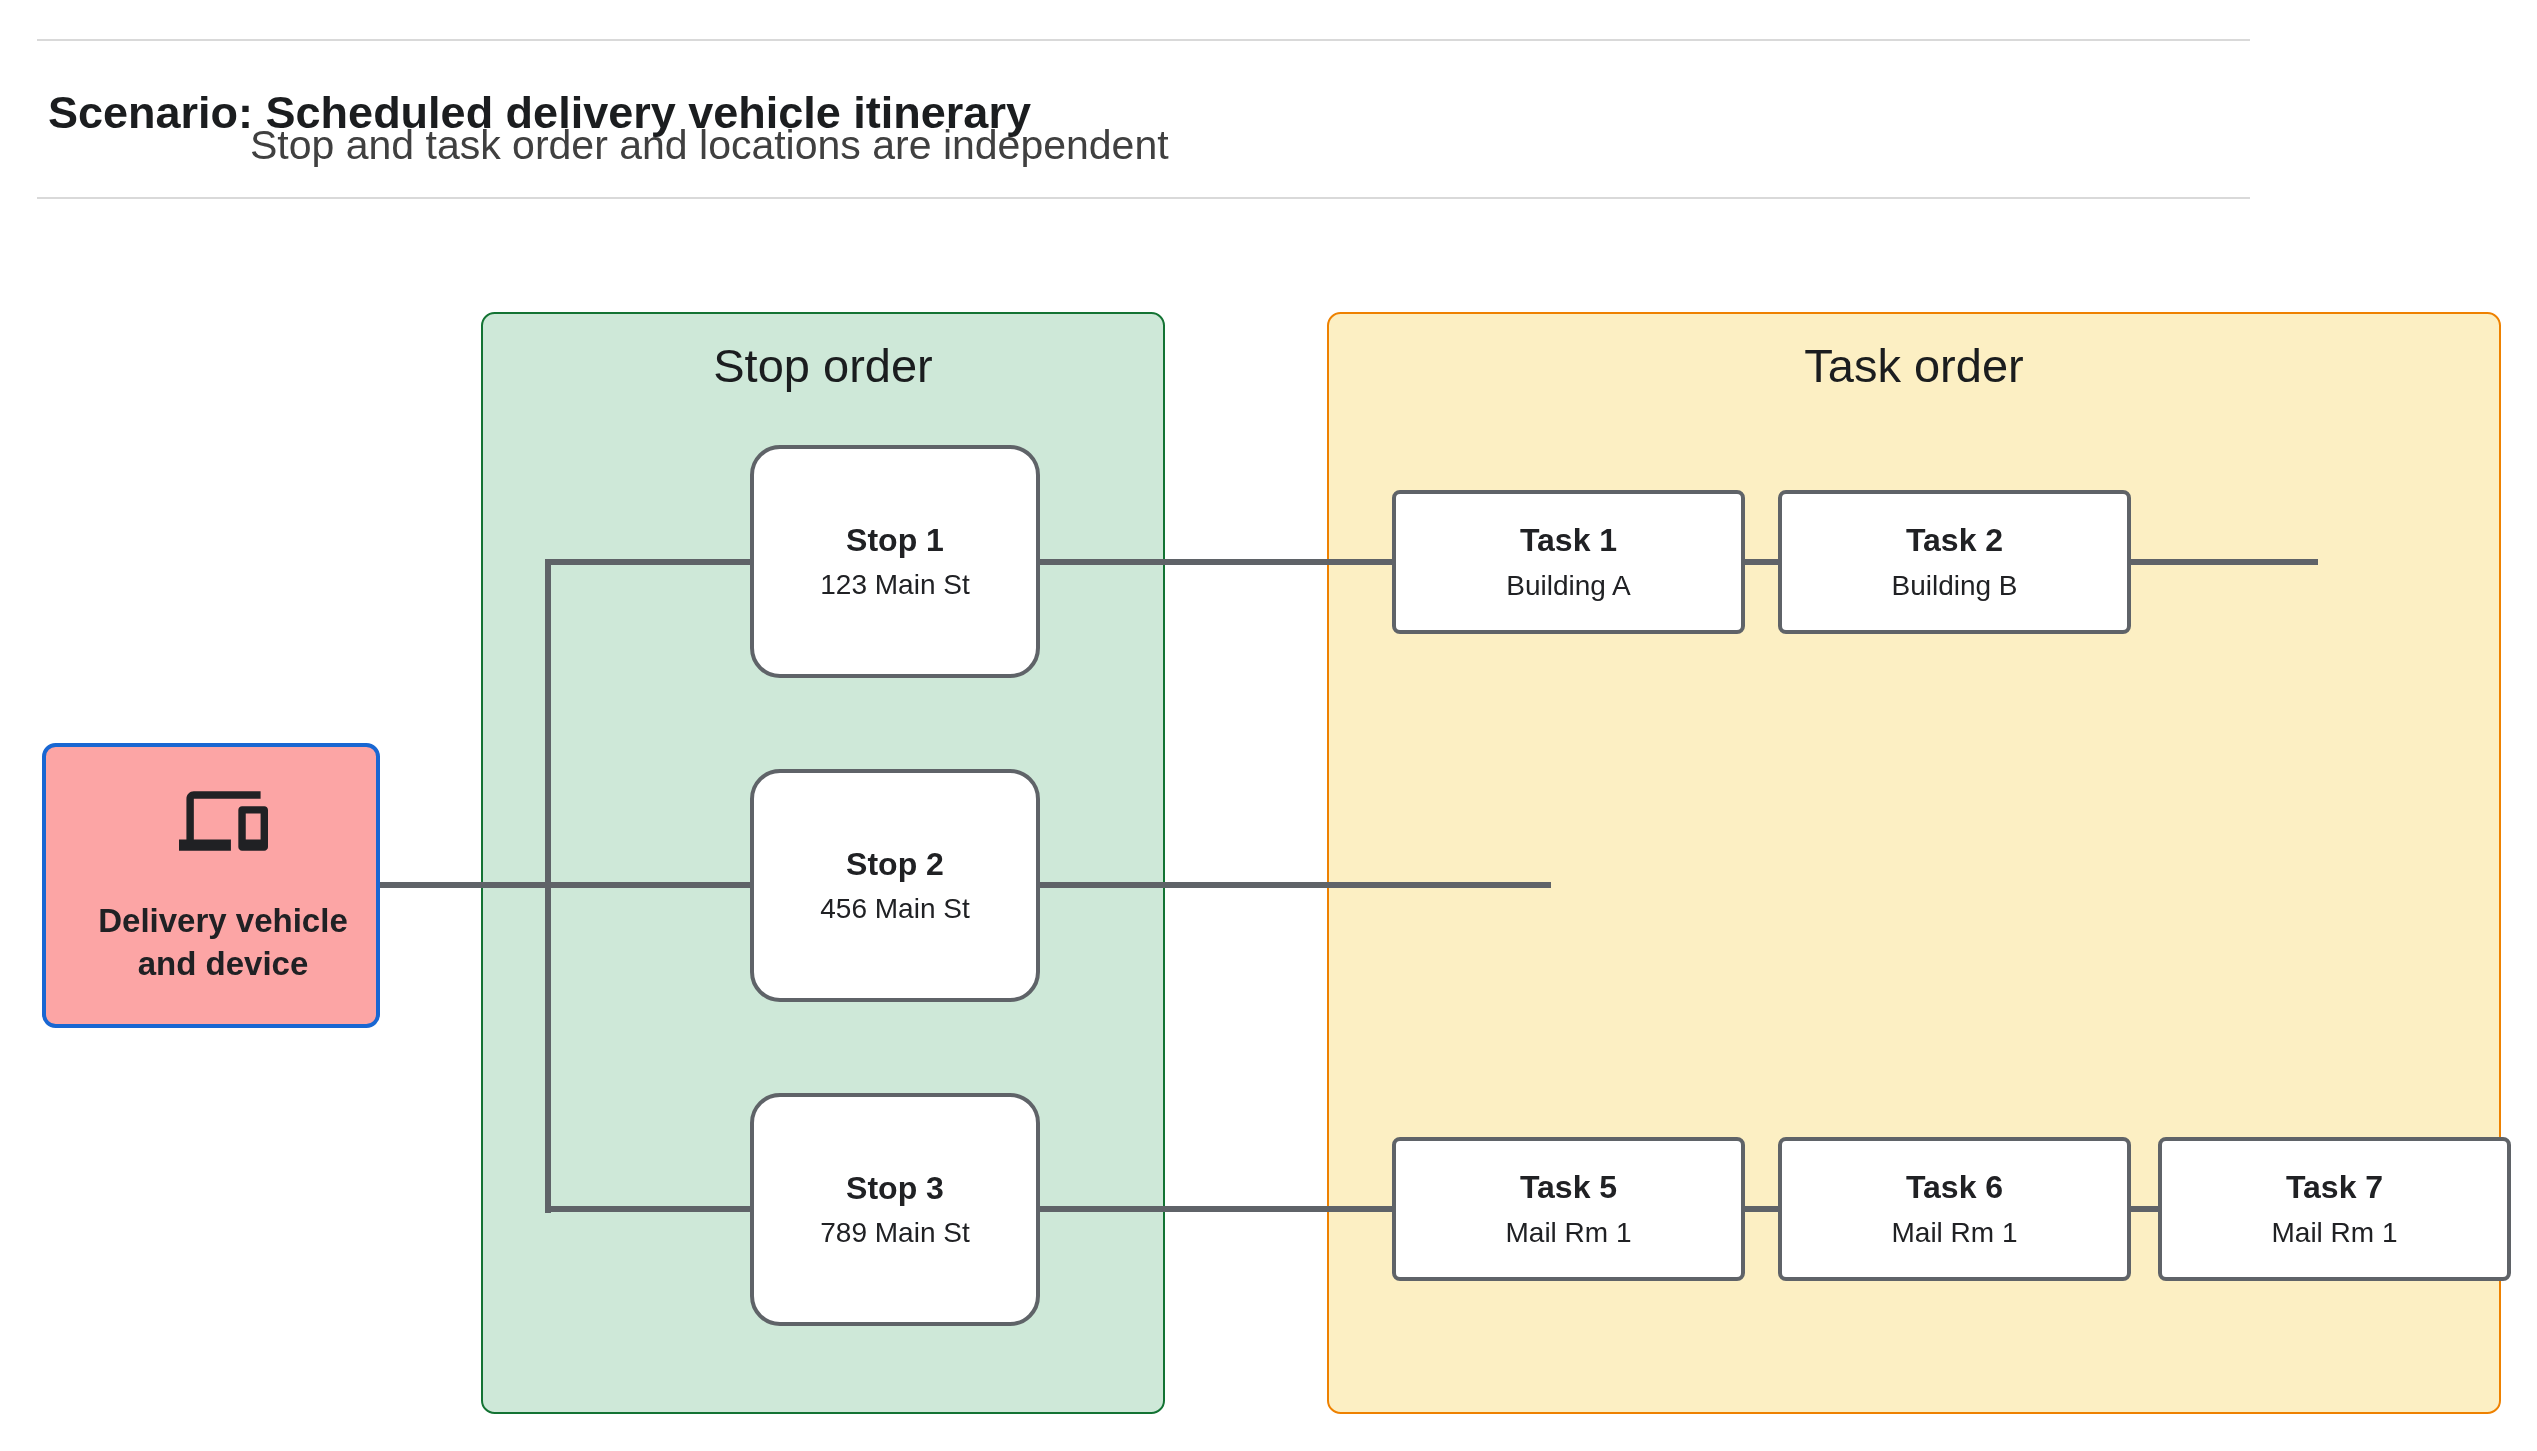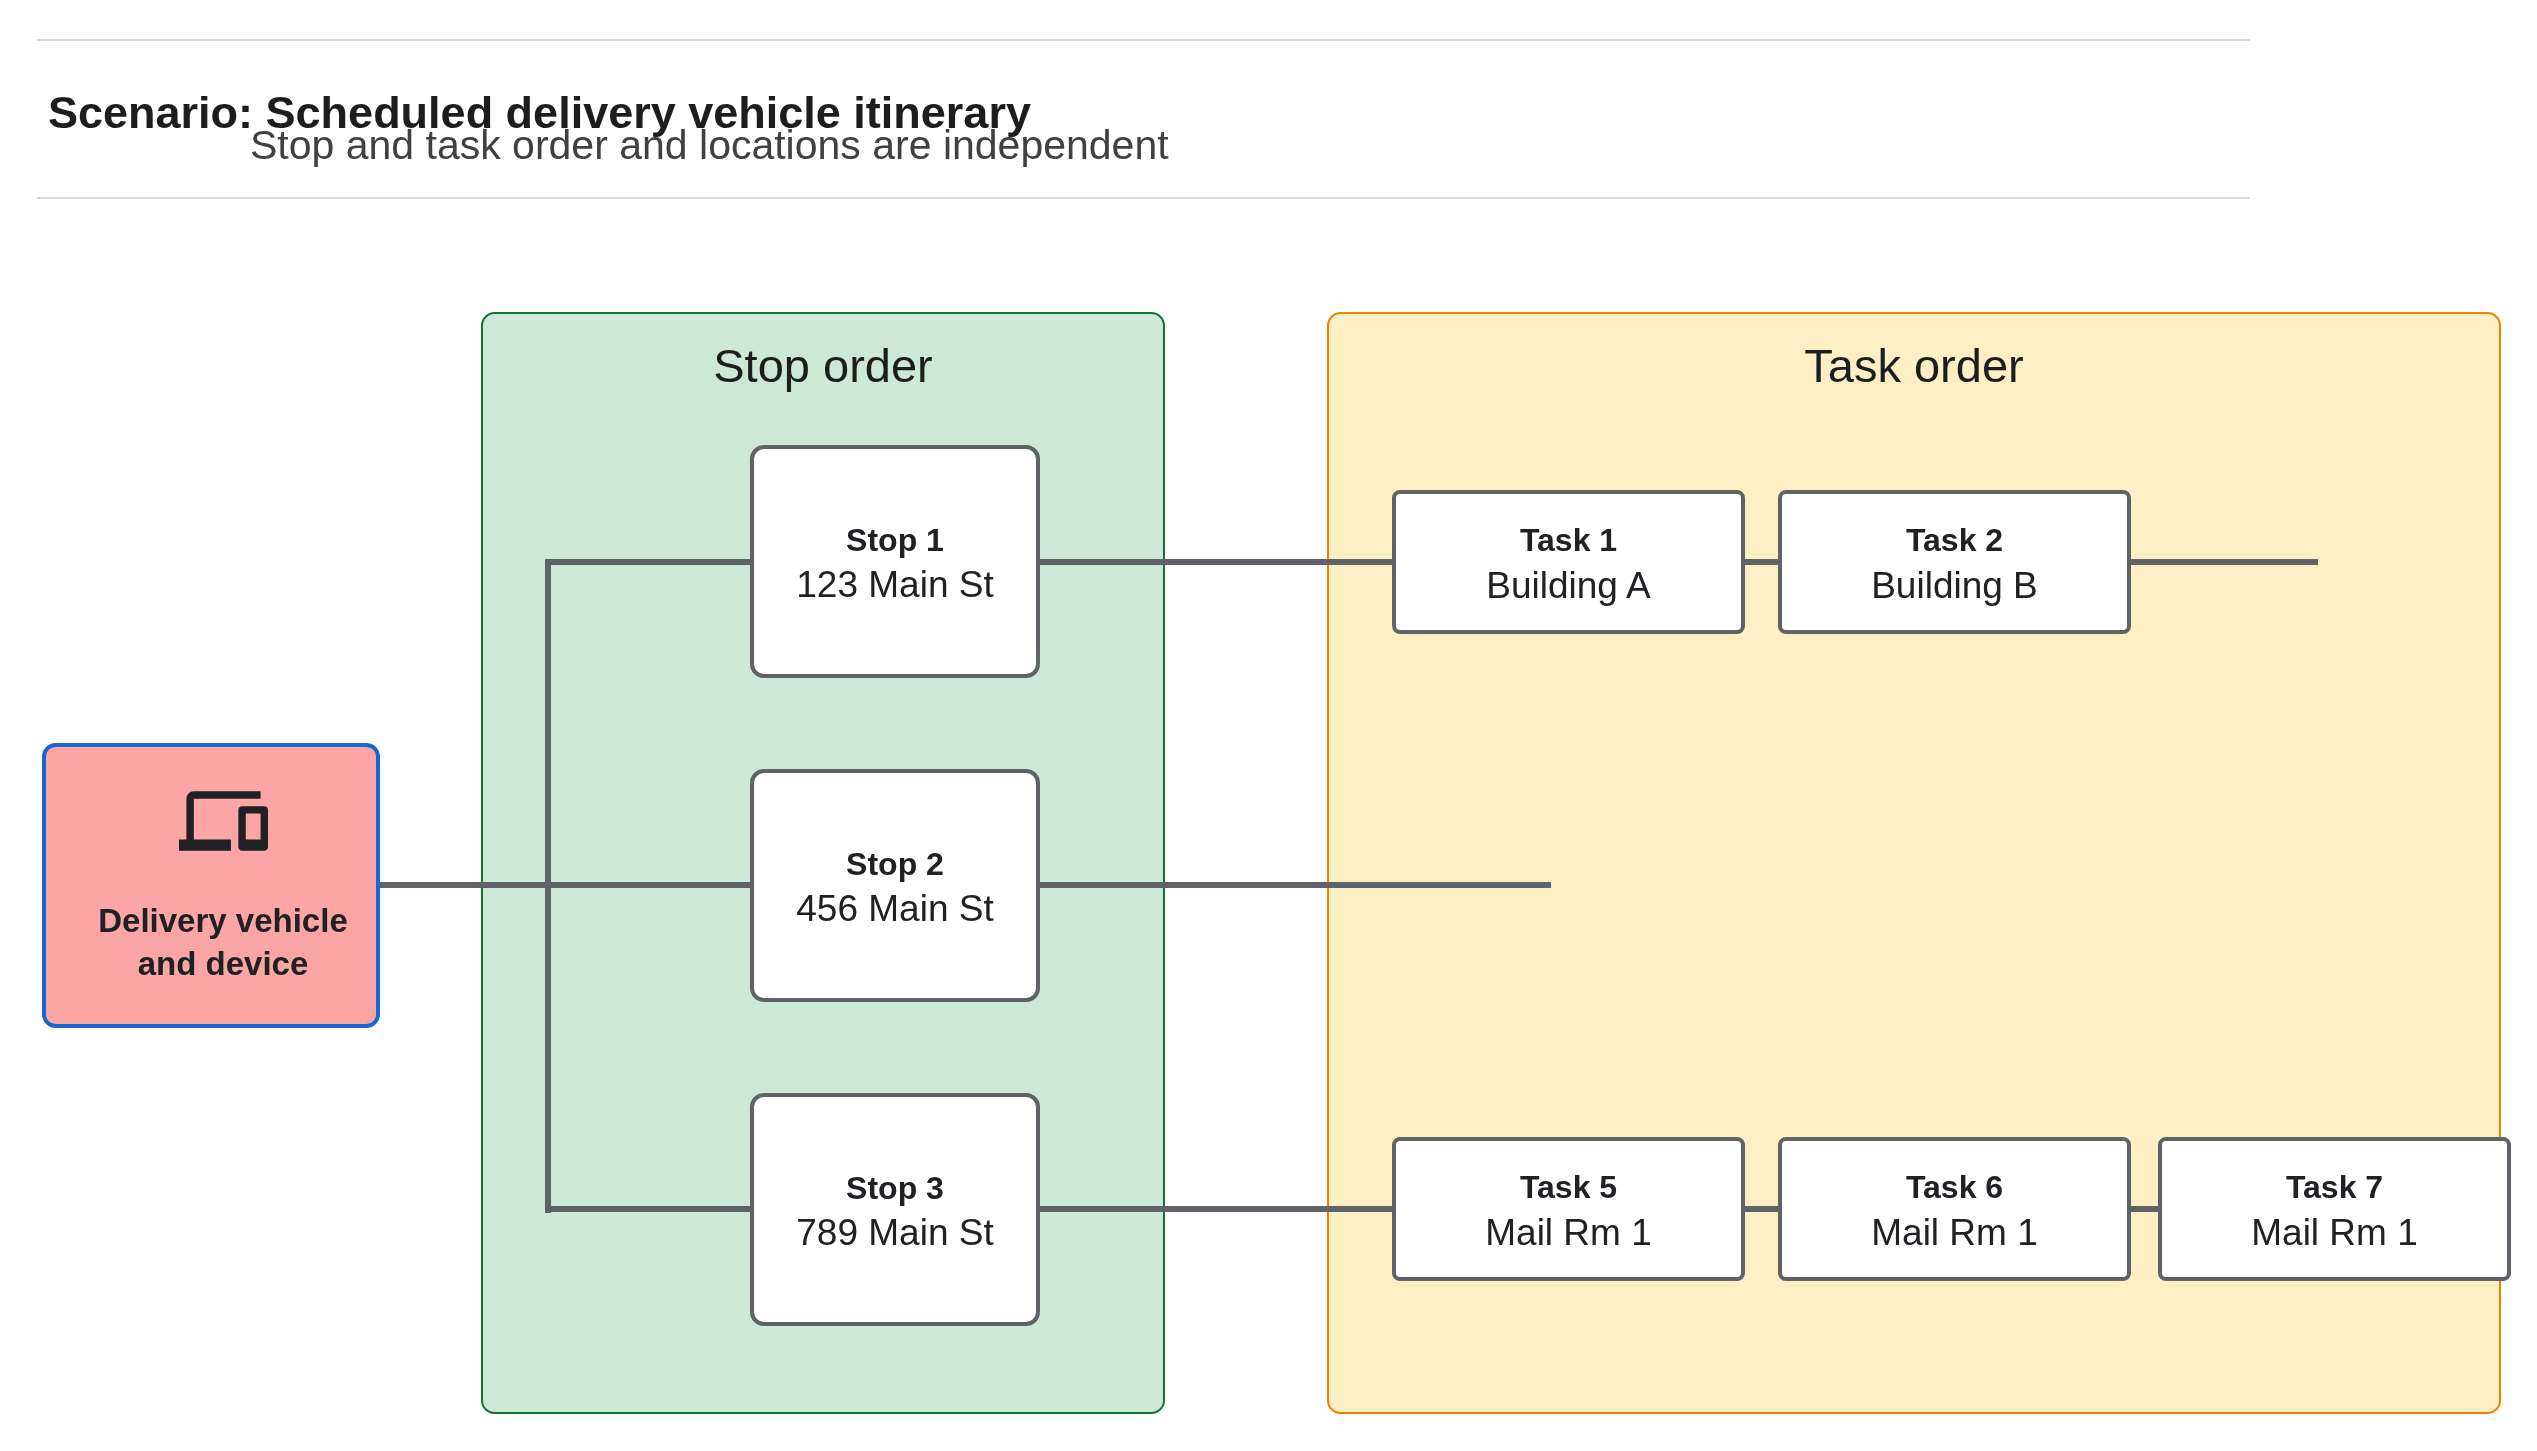--- a/index.html
+++ b/index.html
@@ -44,23 +44,23 @@
   .conn-row3  { left:545px; top:1206px; width:1773px; height:5.8px; }
 
   
   .node {
     position:absolute; z-index:3; box-sizing:border-box;
     background:#ffffff; border:4.8px solid #5f6368;
     display:flex; flex-direction:column; align-items:center; justify-content:center;
     text-align:center; gap:5.8px;
   }
   .node-title { font-size:32px; font-weight:bold; line-height:41px; color:#202124; }
-  .node-sub   { font-size:37px; font-weight:normal; line-height:37px; color:#202124; }
+  .node-sub   { font-size:28px; font-weight:normal; line-height:37px; color:#202124; }
 
-  .stop-node { left:750px; width:290px; height:233px; border-radius:14px; }
+  .stop-node { left:750px; width:290px; height:233px; border-radius:30px; }
   .stop-1 { top:445px;  }
   .stop-2 { top:769px;  }
   .stop-3 { top:1093px; }
 
   .task-node { width:353px; height:144px; border-radius:8px; }
   .task-col-1 { left:1392px; }
   .task-col-2 { left:1778px; }
   .task-col-3 { left:2158px; }
   .task-row-1 { top:490px;  }
   .task-row-2 { top:814px;  }

